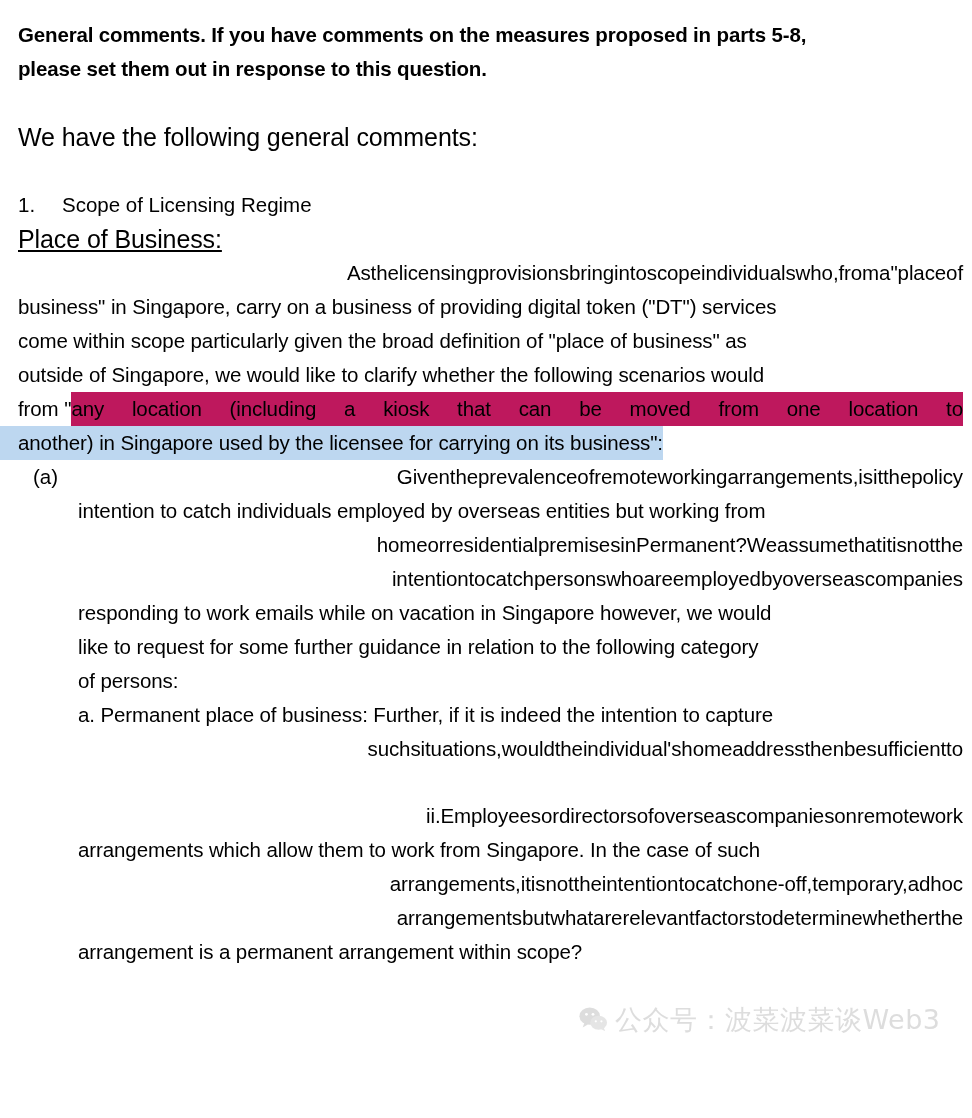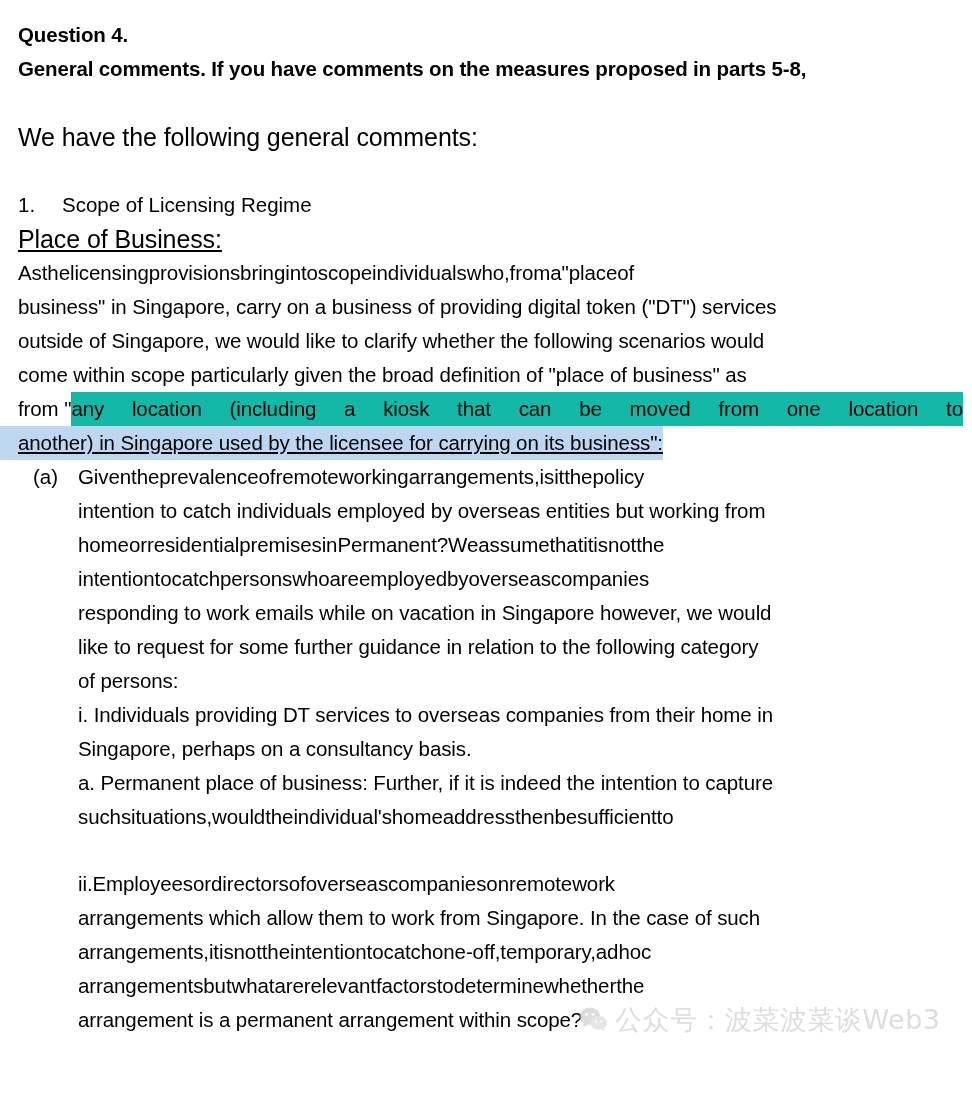--- a/index.html
+++ b/index.html
@@ -64,45 +64,44 @@
   }
 
   .underlined {
     text-decoration: underline;
     text-underline-offset: 2px;
   }
 
   
   .just-line {
     display: flex;
-    justify-content: flex-start;
+    justify-content: flex-end;
     font-size: 20.5px;
     line-height: 34px;
     letter-spacing: -0.1px;
     width: 945px;
   }
   .just-line.last {
     justify-content: flex-start;
   }
   .just-line > span {
     white-space: pre;
   }
 
   
   .hl {
-    background: #14b8a6;
+    background: #be185d;
   }
   .hl-full-line {
     background: #bdd7f0;
   }
 
   
   .bleed-left {
     position: relative;
-    text-decoration: underline;
   }
   .bleed-left::before {
     content: "";
     position: absolute;
     left: -18px;
     top: 0;
     bottom: 0;
     width: 18px;
     background: #bdd7f0;
   }
@@ -160,22 +159,22 @@
     width: 30px;
     height: 30px;
   }
 </style>
 </head>
 <body>
 
 <div id="page">
 
   <div class="q-heading-block">
-    <div class="q-heading">Question 4.</div>
     <div class="q-heading">General comments. If you have comments on the measures proposed in parts 5-8,</div>
+    <div class="q-heading">please set them out in response to this question.</div>
   </div>
 
   <div class="spacer-line"></div>
 
   <div class="body-line">We have the following general comments:</div>
 
   <div class="spacer-line"></div>
 
   <div class="num-item">
     <span class="num">1.</span>
@@ -200,25 +199,25 @@
         <span>a</span>
         <span>"place</span>
         <span>of</span>
       </div>
 
     <div class="just-line last">
       <span>business" in Singapore, carry on a business of providing digital token ("DT") services</span>
     </div>
 
     <div class="just-line last">
+      <span>come within scope particularly given the broad definition of "place of business" as</span>
+    </div>
+
+    <div class="just-line last">
       <span>outside of Singapore, we would like to clarify whether the following scenarios would</span>
-    </div>
-
-    <div class="just-line last">
-      <span>come within scope particularly given the broad definition of "place of business" as</span>
     </div>
 
     <div class="just-line" style="align-items:stretch;">
       <span>from "</span>
       <span class="hl" style="flex:1 1 auto; display:flex; justify-content:space-between;"><span>any</span><span>location</span><span>(including</span><span>a</span><span>kiosk</span><span>that</span><span>can</span><span>be</span><span>moved</span><span>from</span><span>one</span><span>location</span><span>to</span></span>
     </div>
 
     <div class="just-line last bleed-left">
       <span class="hl-full-line">another) in Singapore used by the licensee for carrying on its business":</span>
     </div>
@@ -275,28 +274,20 @@
       </div>
       <div class="just-line last">
         <span>like to request for some further guidance in relation to the following category</span>
       </div>
       <div class="just-line last">
         <span>of persons:</span>
       </div>
     </div>
   </div>
 
-  <div class="subblock">
-    <div class="just-line last">
-      <span>i. Individuals providing DT services to overseas companies from their home in</span>
-    </div>
-    <div class="just-line last">
-      <span>Singapore, perhaps on a consultancy basis.</span>
-    </div>
-  </div>
 
   <div class="subblock">
     <div class="just-line last">
       <span>a. Permanent place of business: Further, if it is indeed the intention to capture</span>
     </div>
     <div class="just-line">
         <span>such</span>
         <span>situations,</span>
         <span>would</span>
         <span>the</span>

